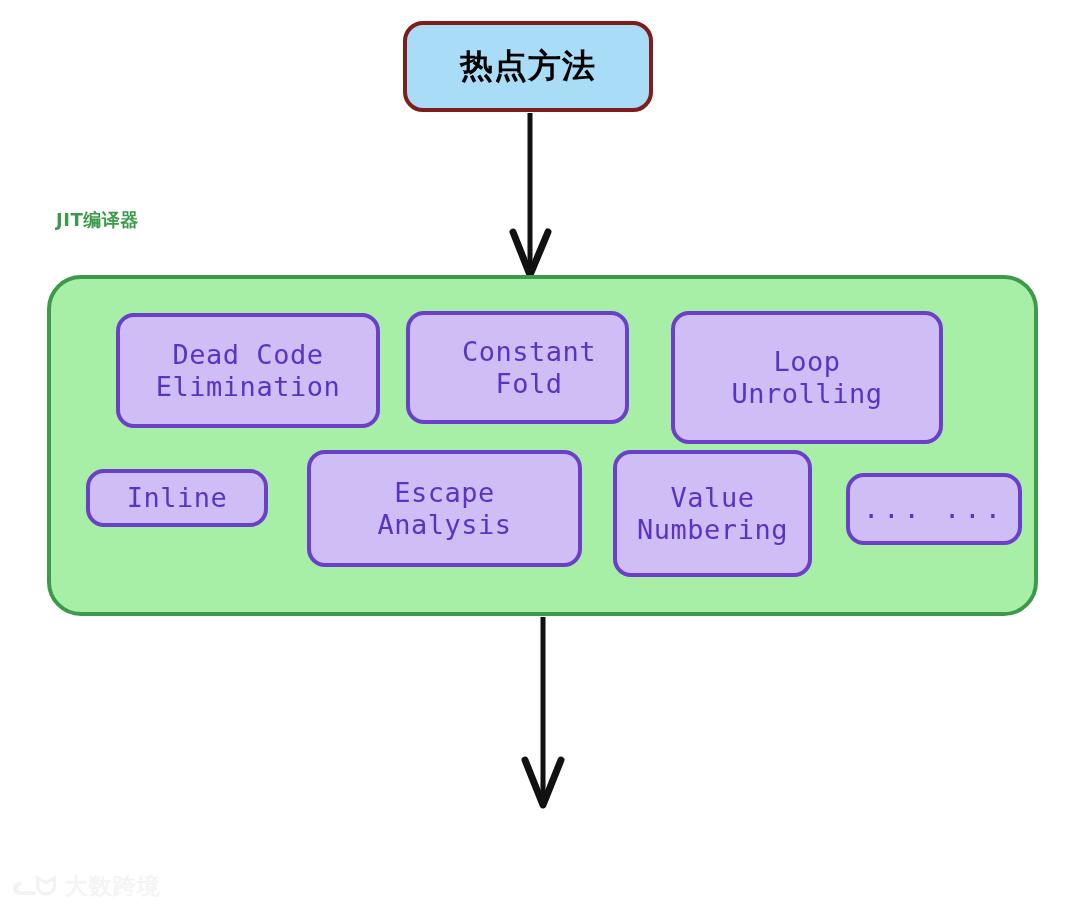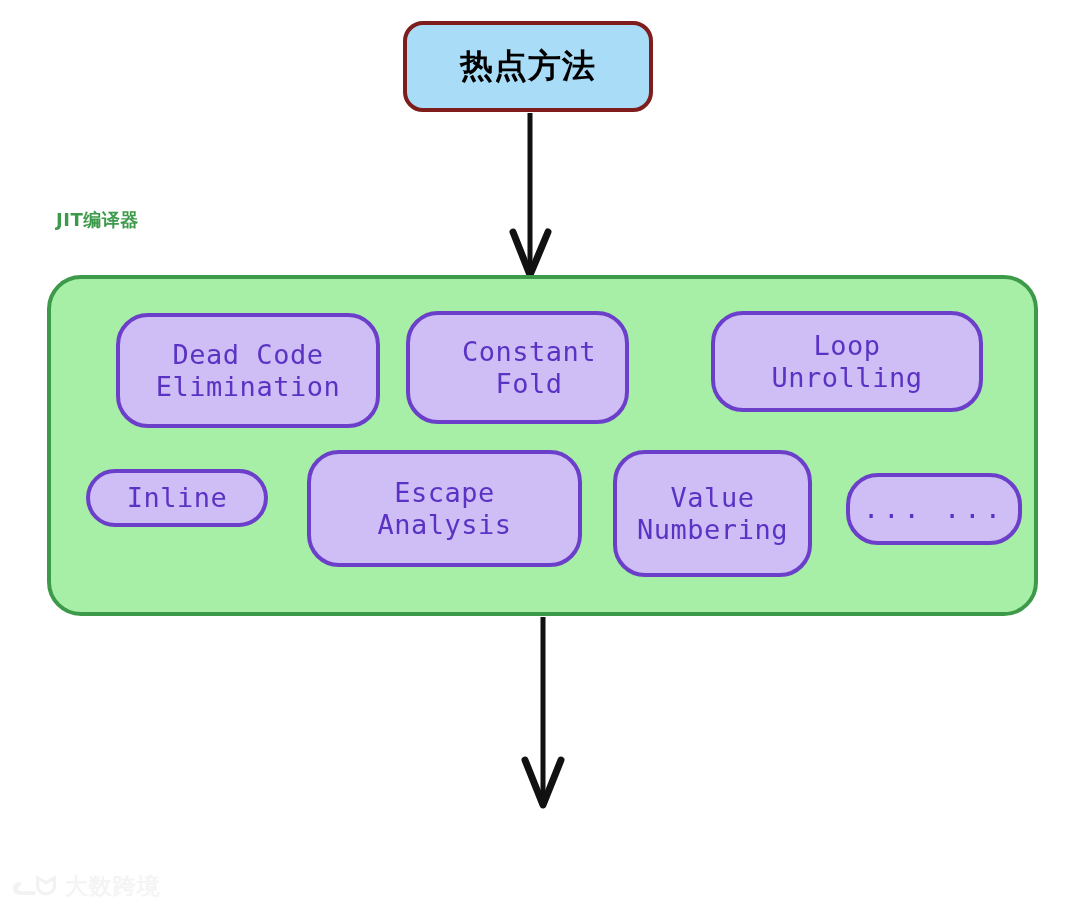--- a/index.html
+++ b/index.html
@@ -36,21 +36,21 @@
     color: #000000;
     font-family: "DejaVu Sans", sans-serif;
     font-weight: bold;
     font-size: 33px;
     letter-spacing: 1px;
   }
 
   .node-purple {
     background: #cfbdf5;
     border: 4px solid #6b3fc9;
-    border-radius: 32px;
+    border-radius: 18px;
     color: #5b33c4;
     font-family: "DejaVu Sans Mono", monospace;
     font-size: 27px;
     letter-spacing: 0.5px;
   }
 
   .group-green {
     position: absolute;
     box-sizing: border-box;
     background: #a7efa7;
@@ -123,21 +123,21 @@
   <div class="node node-purple" style="left:116px; top:313px; width:264px; height:115px;">
     <span style="white-space:pre-line;">Dead Code
 Elimination</span>
   </div>
 
   <div class="node node-purple" style="left:406px; top:311px; width:223px; height:113px;">
     <span style="white-space:pre-line;margin-left:23px;">Constant
 Fold</span>
   </div>
 
-  <div class="node node-purple" style="left:711px; top:311px; width:272px; height:101px;">
+  <div class="node node-purple" style="left:671px; top:311px; width:272px; height:133px;">
     <span style="white-space:pre-line;">Loop
 Unrolling</span>
   </div>
 
   <div class="node node-purple" style="left:86px; top:469px; width:182px; height:58px;">
     <span style="white-space:pre-line;">Inline</span>
   </div>
 
   <div class="node node-purple" style="left:307px; top:450px; width:275px; height:117px;">
     <span style="white-space:pre-line;">Escape

